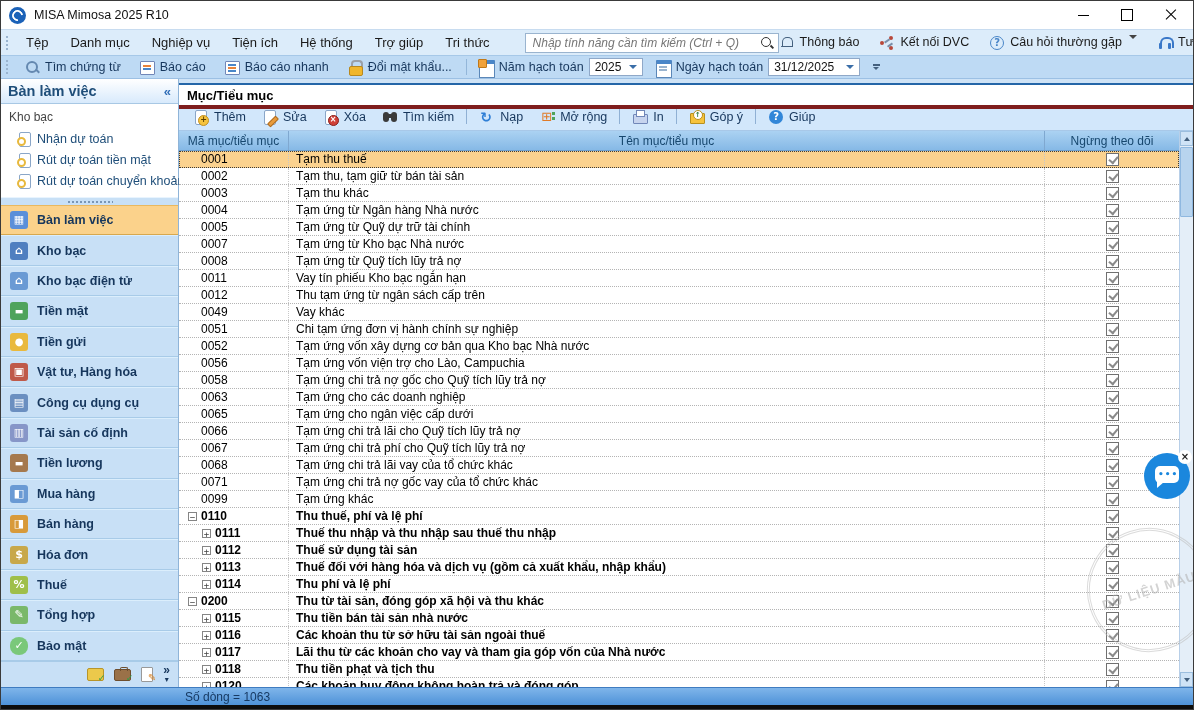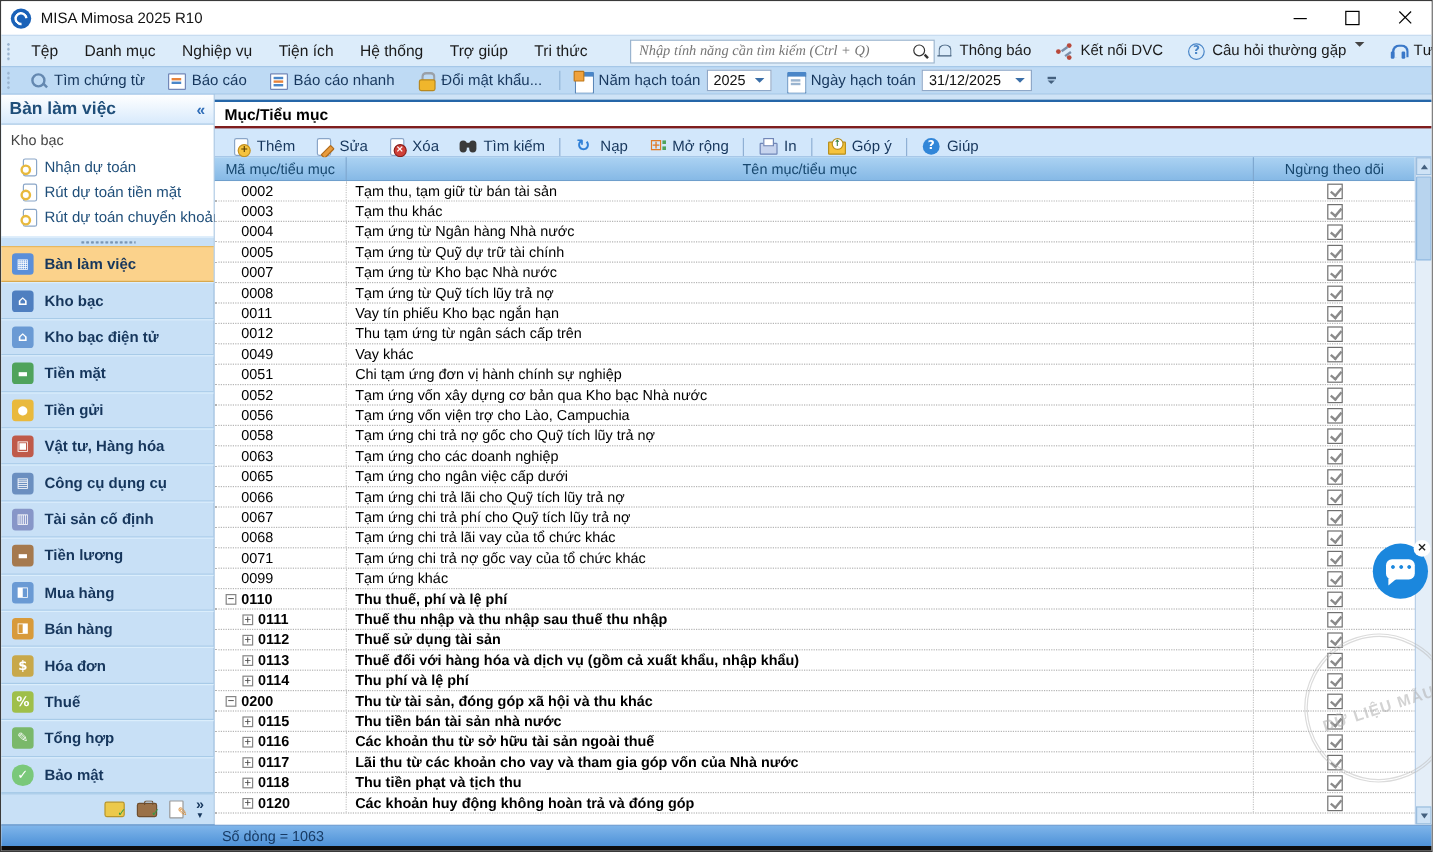--- a/index.html
+++ b/index.html
@@ -17,21 +17,21 @@
   .wc-min::before{content:'';width:11px;height:1px;background:#000}
   .wc-max::before{content:'';width:10px;height:10px;border:1px solid #000}
   .wc-close::before,.wc-close::after{content:'';position:absolute;width:14px;height:1.2px;background:#000}
   .wc-close::before{transform:rotate(45deg)}.wc-close::after{transform:rotate(-45deg)}
 
   
   .menubar{height:26px;background:#dcecfa;display:flex;align-items:center;padding:0 8px 0 4px;flex:none;border-top:1px solid #c8dcf0}
   .grip{width:4px;height:16px;margin-right:6px;background-image:radial-gradient(circle,#9ab4cf 1px,transparent 1.2px);background-size:4px 4px;flex:none}
   .menu-item{padding:0 11px;font-size:13px;color:#1a1a1a;line-height:26px;white-space:nowrap}
   .search-wrap{position:relative;margin-left:24px;flex:none}
-  .search-input{width:254px;height:20px;border:1px solid #9ab4cf;background:#fff;font-style:italic;color:#c2410c;font-size:12px;padding:0 28px 0 7px;font-family:Liberation Serif, serif}
+  .search-input{width:254px;height:20px;border:1px solid #9ab4cf;background:#fff;font-style:italic;color:#c2410c;font-size:12px;padding:0 28px 0 7px;font-family:Liberation Sans, sans-serif}
   .search-glass{position:absolute;right:5px;top:3px;width:14px;height:14px}
   .search-glass::before{content:'';position:absolute;left:1px;top:1px;width:8px;height:8px;border:1.6px solid #333;border-radius:50%}
   .search-glass::after{content:'';position:absolute;left:10px;top:10px;width:4px;height:1.8px;background:#333;transform:rotate(45deg)}
   .mb-right{margin-left:auto;display:flex;align-items:center;gap:20px;padding-right:6px}
   .mb-right-item{display:flex;align-items:flex-start;gap:5px;font-size:12.5px;color:#1a1a1a;white-space:nowrap}
   .caret{width:0;height:0;border-left:4px solid transparent;border-right:4px solid transparent;border-top:4px solid #444;display:none;margin-left:2px}
   .has-caret .caret{display:inline-block}
 
   
   .ribbon{height:24px;background:#bedaf4;border-top:1px solid #a6c8e8;border-bottom:1px solid #9cc0e4;display:flex;align-items:center;padding:0 6px 0 4px;flex:none}
@@ -123,21 +123,21 @@
   .ic-tray-doc{width:12px;height:15px;background:#fff;border:1px solid #999;border-radius:1px;position:relative}
   .ic-tray-doc::after{content:'✎';position:absolute;right:-4px;bottom:-2px;color:#d8862a;font:bold 10px/10px "DejaVu Sans",sans-serif}
   .tray-more{font-weight:bold;color:#16365c;font-size:12px;line-height:10px;text-align:center}
   .tray-more .tm-caret{display:block;font-size:8px;color:#16365c}
 
   
   .main{flex:1;display:flex;flex-direction:column;min-width:0;min-height:0;position:relative;background:#fff}
   .main-gap{height:4px;background:#cfe3f6;flex:none}
   .main-topline{height:2px;background:#2566a8;flex:none}
   .panel-title{height:20px;flex:none;background:#fff;display:flex;align-items:center;padding-left:8px;font-weight:bold;font-size:13px;color:#000}
-  .panel-toolbar{height:26px;flex:none;background:#d2e7fb;border-top:2px solid #7f1d1d;border-bottom:1px solid #a8c8e8;display:flex;align-items:flex-end;padding-left:6px}
+  .panel-toolbar{height:26px;flex:none;background:#d2e7fb;border-top:4px solid #7f1d1d;border-bottom:1px solid #a8c8e8;display:flex;align-items:flex-start;padding-left:6px}
   .tb-item{display:flex;align-items:center;gap:5px;padding:0 8px;font-size:12.5px;color:#16365c;white-space:nowrap}
   .tb-item.tsep{width:1px;height:15px;background:#8fb0d4;padding:0;margin:0 4px}
 
   
   .table-area{flex:1;min-height:0;position:relative}
   .thead{height:20px;display:flex;margin-right:14px;background:linear-gradient(#abd2f2,#86b9e6);border-bottom:1px solid #6f9fcc;color:#17476e;font-size:12px}
   .th{display:flex;align-items:center;justify-content:center;border-right:1px solid #7fa8d0;white-space:nowrap;overflow:hidden}
   .th-code{width:110px;flex:none}
   .th-name{flex:1}
   .th-check{width:134px;flex:none;border-right:none}
@@ -475,20 +475,30 @@
         </div>
 
       <div class="table-area">
         <div class="thead">
           <div class="th th-code">Mã mục/tiểu mục</div>
           <div class="th th-name">Tên mục/tiểu mục</div>
           <div class="th th-check">Ngừng theo dõi</div>
         </div>
         <div class="rows">
 
+            <div class="trow selected">
+              <div class="cell c-code">
+                <span class="expander"></span>
+                <span>0001</span>
+              </div>
+              <div class="cell c-name">Tạm thu thuế</div>
+              <div class="cell c-check">
+                <span class="checkbox checked"></span>
+              </div>
+            </div>
 
             <div class="trow">
               <div class="cell c-code">
                 <span class="expander"></span>
                 <span>0002</span>
               </div>
               <div class="cell c-name">Tạm thu, tạm giữ từ bán tài sản</div>
               <div class="cell c-check">
                 <span class="checkbox checked"></span>
               </div>

